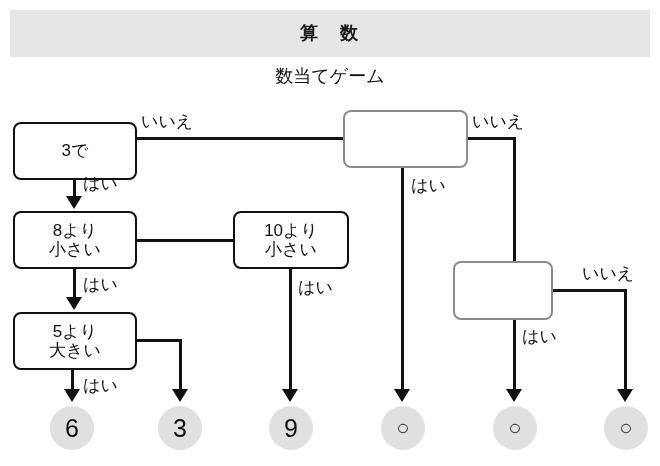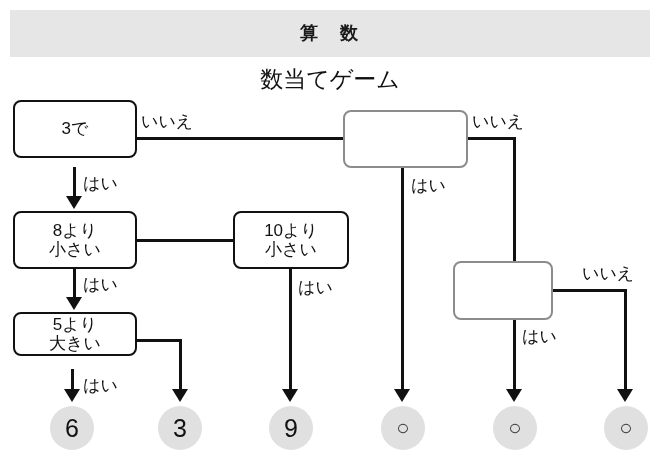--- a/index.html
+++ b/index.html
@@ -41,21 +41,21 @@
     letter-spacing: 2px;
     color: #1a1a1a;
     white-space: pre;
   }
   .subtitle {
     position: absolute;
     left: 0;
     top: 64px;
     width: 660px;
     text-align: center;
-    font-size: 23px;
+    font-size: 18px;
     color: #111111;
   }
 
   
   .box {
     position: absolute;
     box-sizing: border-box;
     background: #ffffff;
     border: 2px solid #111111;
     border-radius: 8px;
@@ -69,23 +69,23 @@
     z-index: 3;
   }
   .box.blank {
     border: 2px solid #8c8c8c;
   }
   .box .line {
     display: block;
     white-space: nowrap;
   }
 
-  .box-3de      { left: 13px;  top: 100px; width: 124px; height: 58px; }
+  .box-3de      { left: 13px;  top: 122px; width: 124px; height: 58px; }
   .box-8yori    { left: 13px;  top: 211px; width: 124px; height: 58px; }
-  .box-5yori    { left: 13px;  top: 312px; width: 124px; height: 44px; }
+  .box-5yori    { left: 13px;  top: 312px; width: 124px; height: 58px; }
   .box-10yori   { left: 233px; top: 211px; width: 116px; height: 58px; }
   .box-blank-1  { left: 343px; top: 110px; width: 125px; height: 58px; }
   .box-blank-2  { left: 453px; top: 261px; width: 100px; height: 59px; }
 
   
   .vline {
     position: absolute;
     width: 3px;
     background: #111111;
     z-index: 1;

